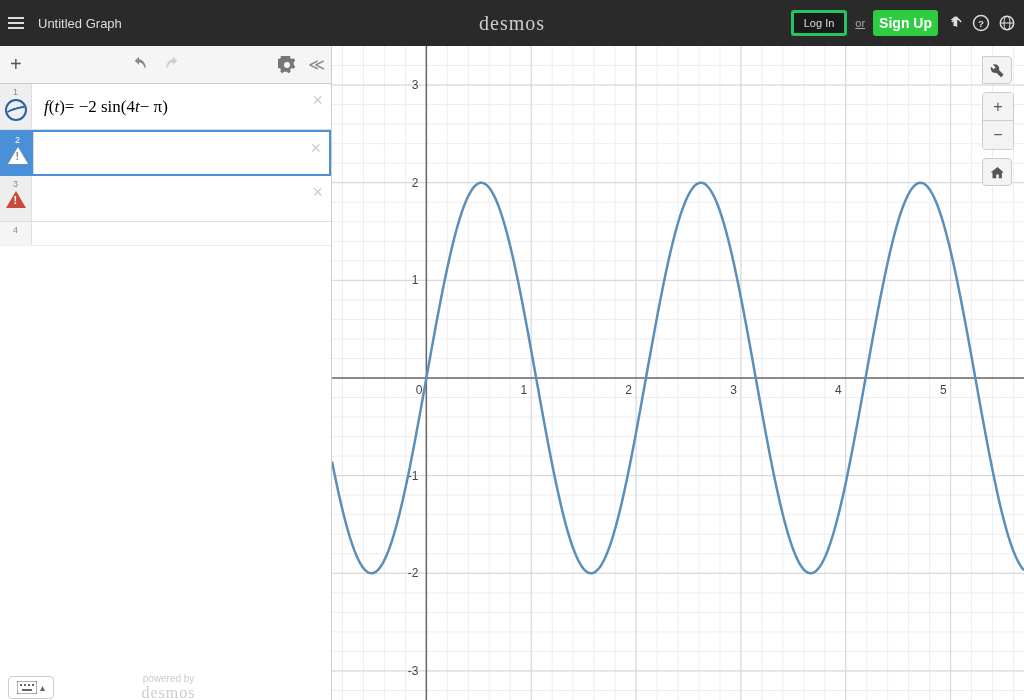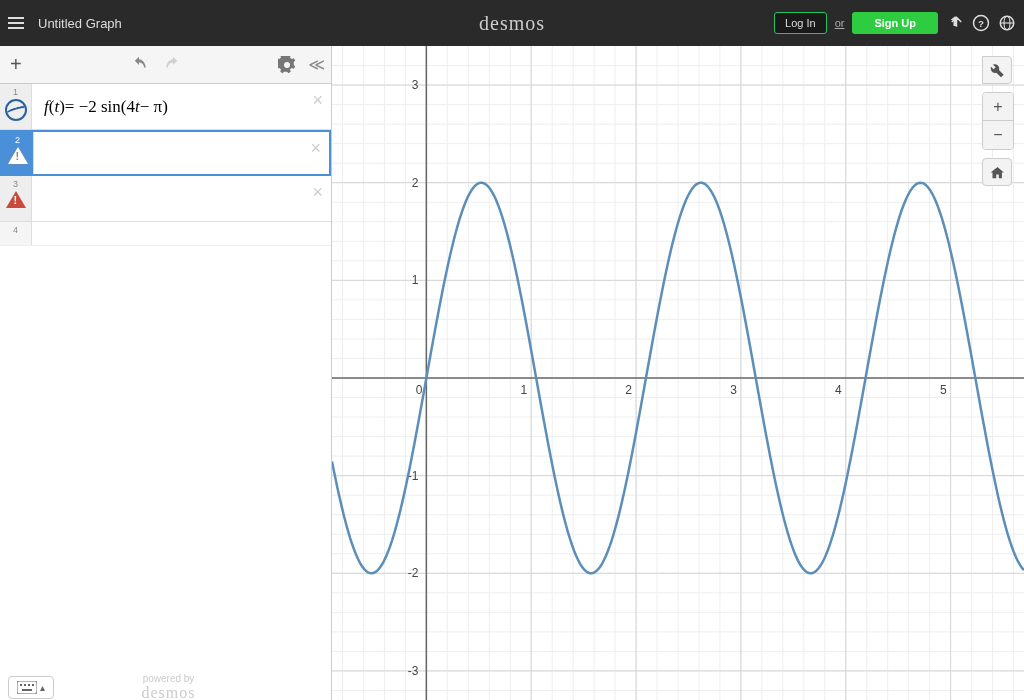--- a/index.html
+++ b/index.html
@@ -4,23 +4,23 @@
 <style>
 * { margin: 0; padding: 0; box-sizing: border-box; }
 body { font-family: Arial, Helvetica, sans-serif; width: 1024px; height: 700px; overflow: hidden; background: #fff; }
 
 .header { height: 46px; background: #2a2a2a; display: flex; align-items: center; padding: 0 8px; color: #ddd; }
 .hamburger { width: 20px; height: 20px; display: flex; flex-direction: column; justify-content: center; gap: 3px; margin-right: 10px; cursor: pointer; }
 .hamburger span { height: 2px; background: #ddd; width: 16px; }
 .title { font-size: 13px; color: #ddd; flex: 0 0 auto; }
 .logo-center { position: absolute; left: 50%; transform: translateX(-50%); font-size: 20px; color: #ccc; font-family: Georgia, serif; letter-spacing: 1px; }
 .header-right { margin-left: auto; display: flex; align-items: center; gap: 8px; }
-.btn-login { background: #1a1a1a; border: 1px solid #22c55e; color: #ddd; padding: 4px 10px; font-size: 11px; border-radius: 3px; cursor: pointer; }
+.btn-login { background: #1a1a1a; border: 3px solid #22c55e; color: #ddd; padding: 4px 10px; font-size: 11px; border-radius: 3px; cursor: pointer; }
 .or { font-size: 11px; color: #aaa; text-decoration: underline; }
-.btn-signup { background: #2ecc40; border: none; color: #fff; padding: 5px 22px; font-size: 11px; border-radius: 3px; cursor: pointer; font-weight: bold; }
+.btn-signup { background: #2ecc40; border: none; color: #fff; padding: 5px 6px; font-size: 14px; border-radius: 3px; cursor: pointer; font-weight: bold; }
 .hicon { width: 18px; height: 18px; fill: #ddd; cursor: pointer; }
 
 .main { display: flex; height: 664px; }
 
 .sidebar { width: 332px; background: #fafafa; border-right: 1px solid #ccc; display: flex; flex-direction: column; position: relative; }
 .toolbar { height: 38px; border-bottom: 1px solid #ccc; display: flex; align-items: center; padding: 0 10px; background: #f5f5f5; }
 .plus-btn { font-size: 20px; color: #555; cursor: pointer; width: 24px; }
 .tb-center { flex: 1; display: flex; justify-content: center; gap: 14px; }
 .tb-icon { fill: #888; width: 20px; height: 20px; cursor: pointer; }
 .tb-right { display: flex; gap: 12px; align-items: center; }

